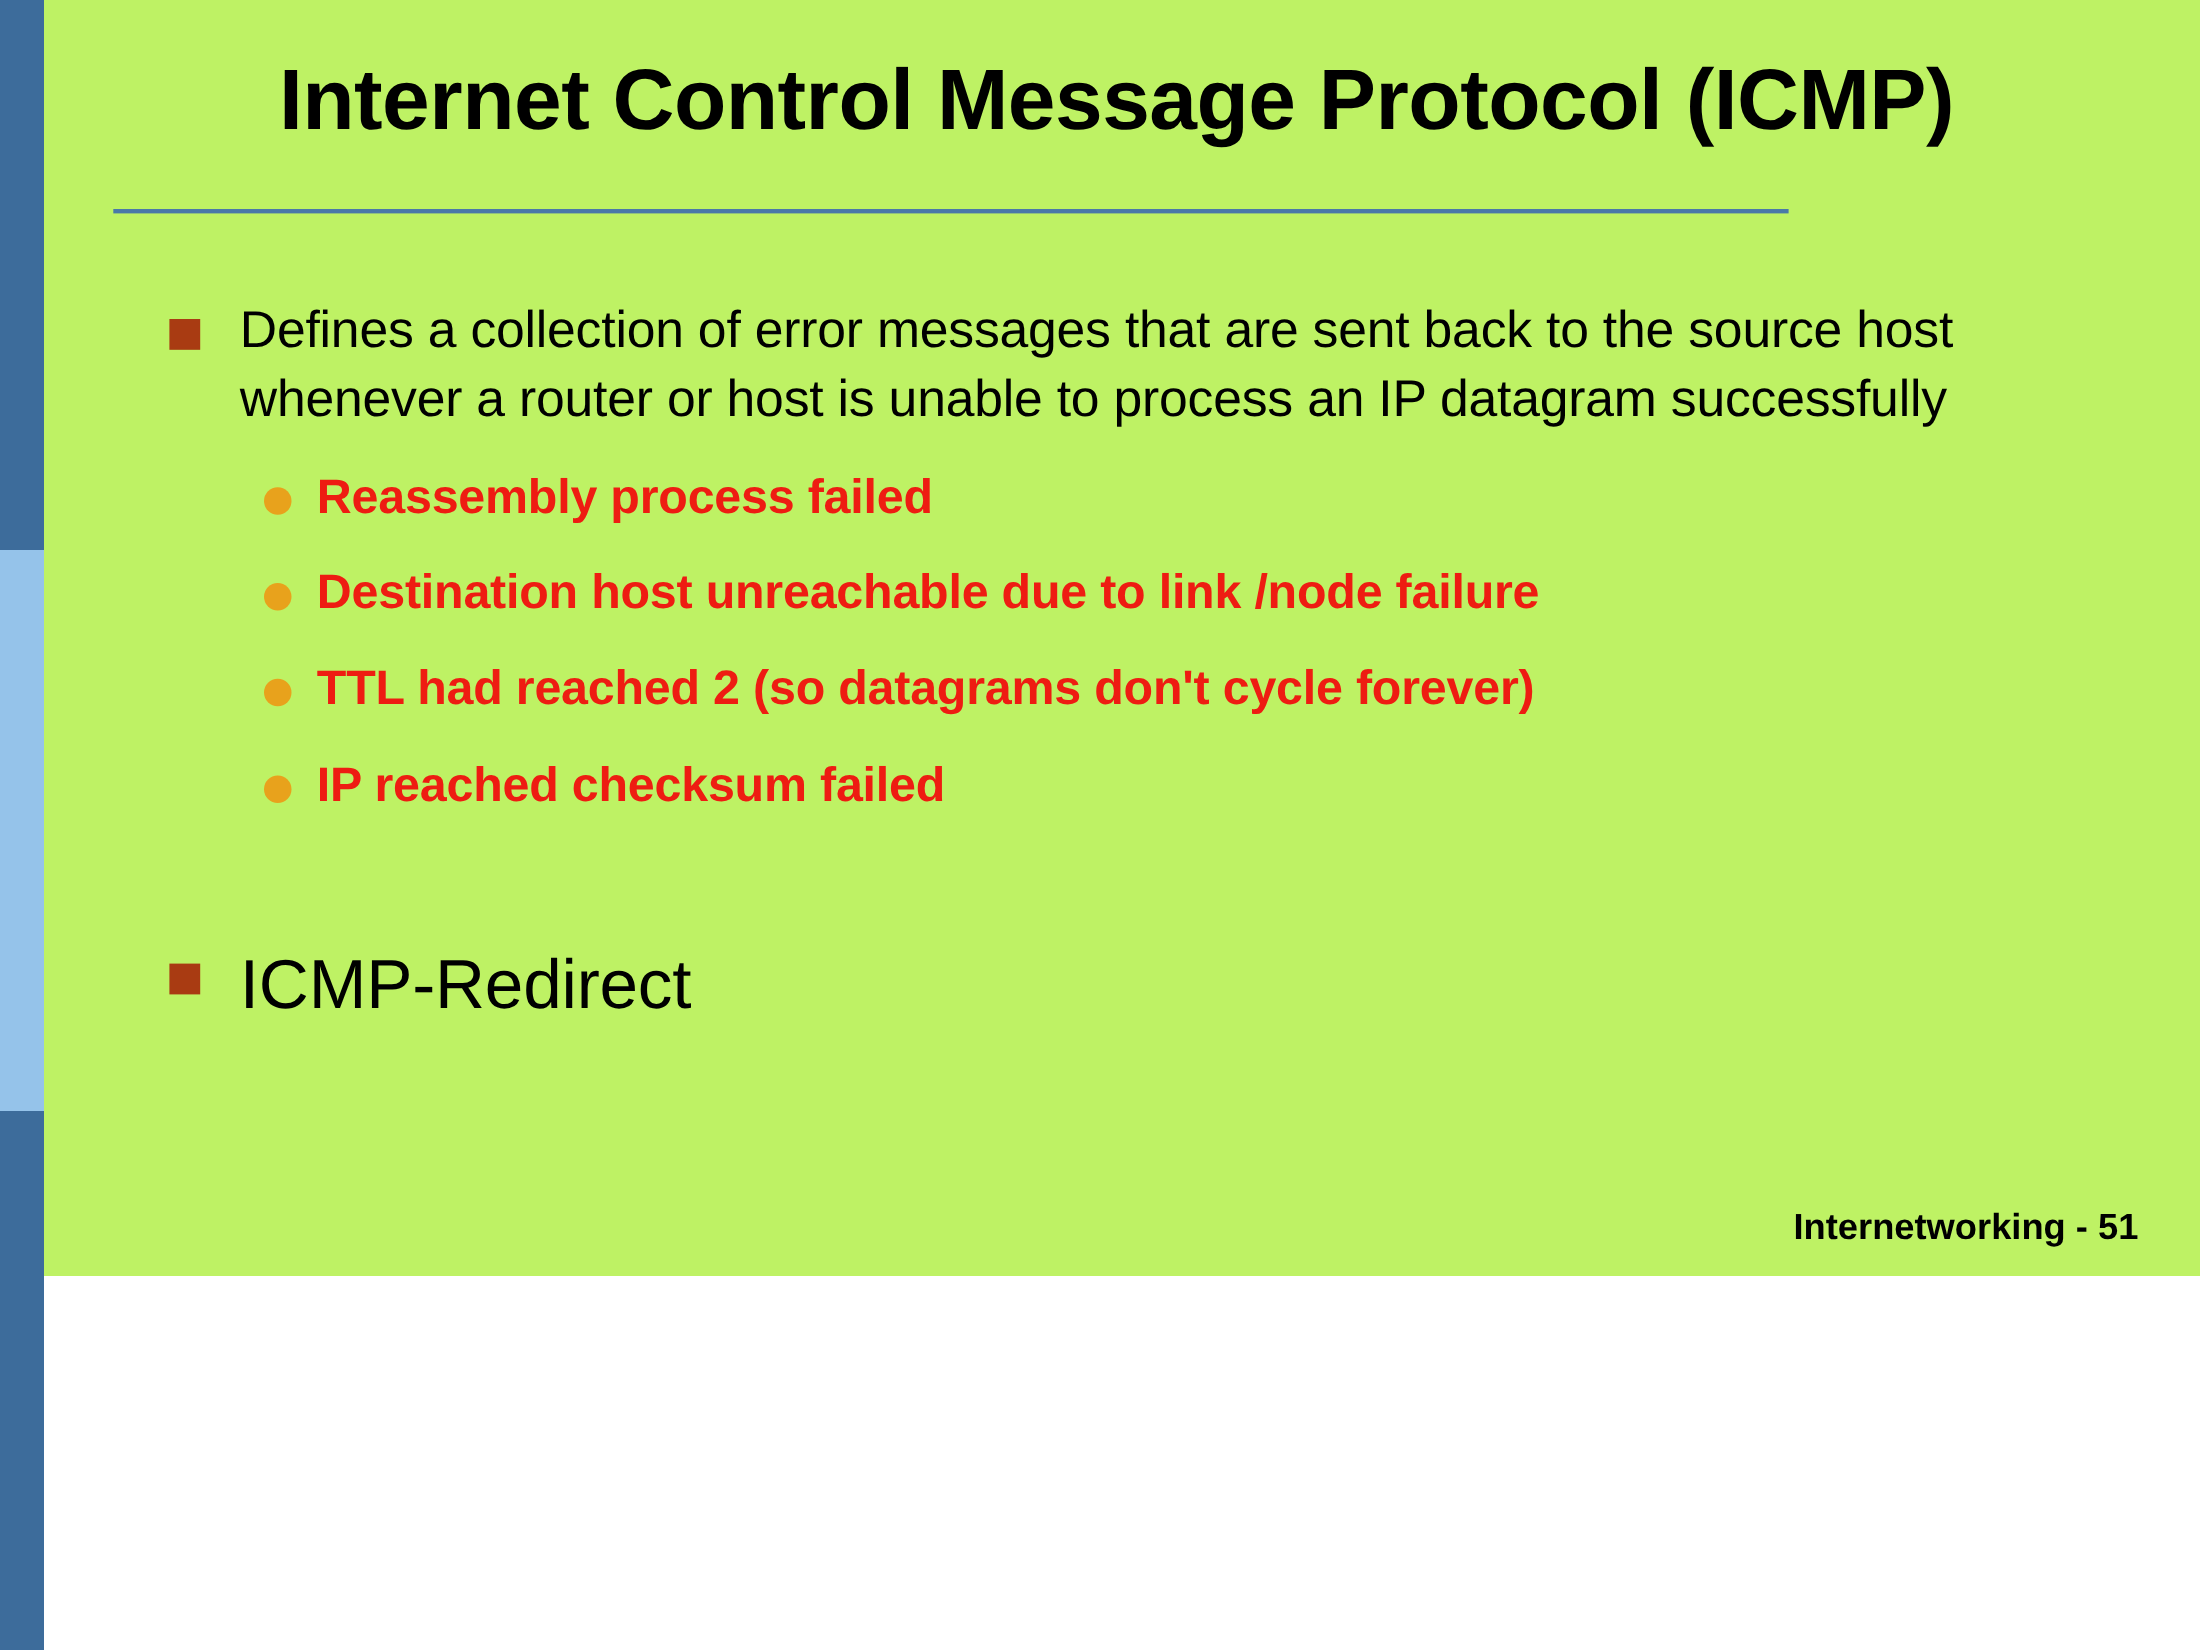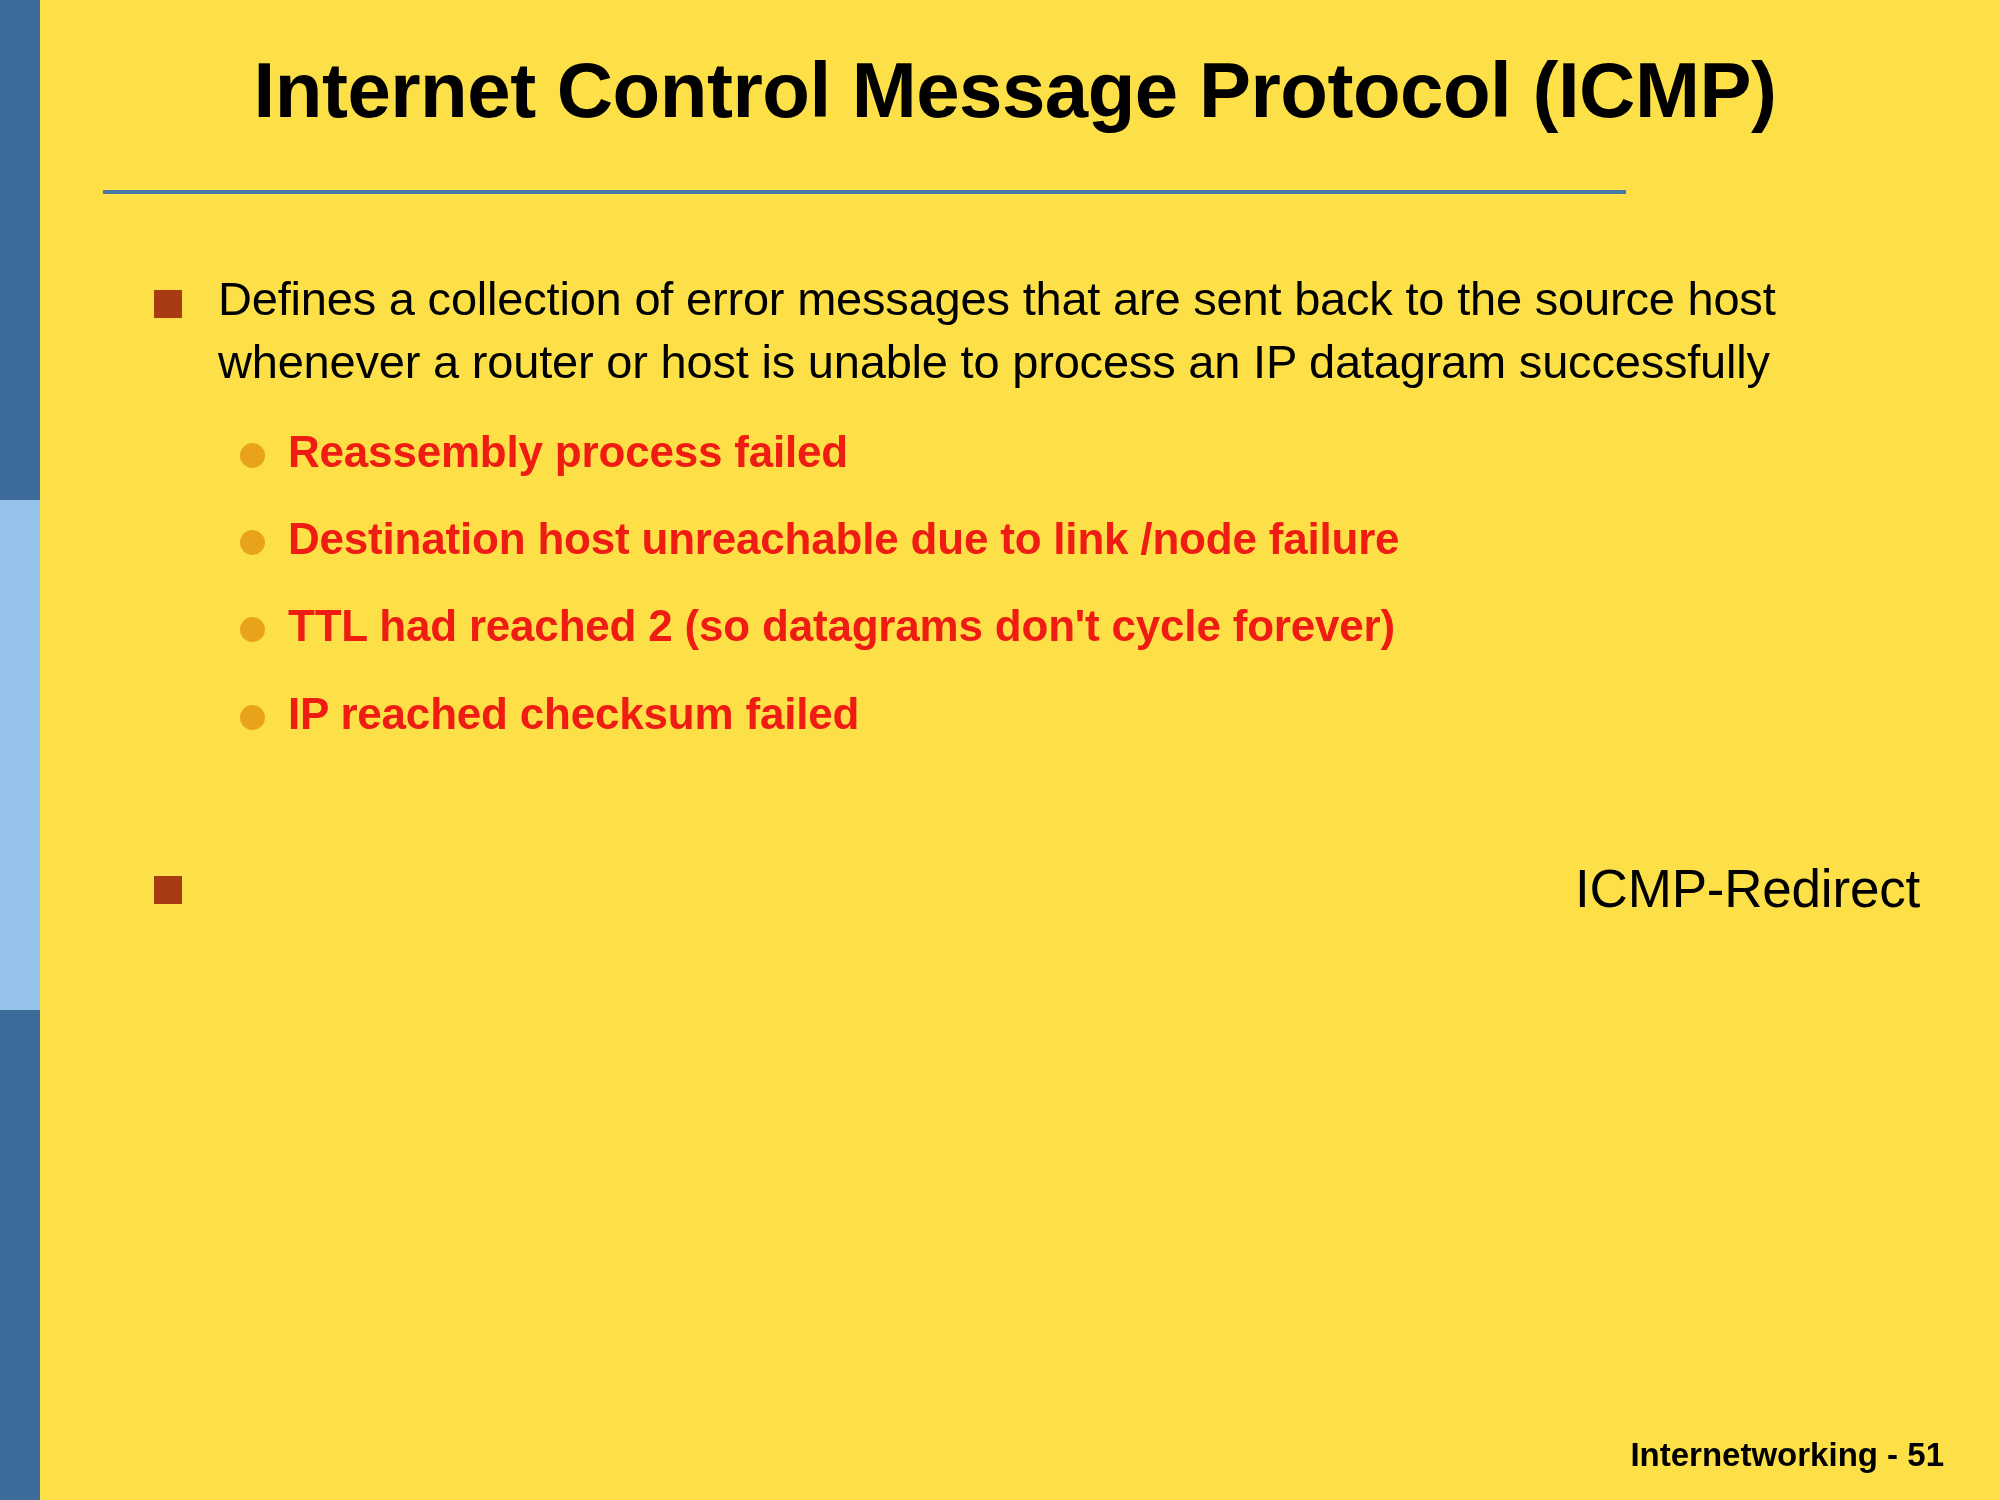--- a/index.html
+++ b/index.html
@@ -12,22 +12,22 @@
     height: 1500px;
     font-family: "Liberation Sans", sans-serif;
     overflow: hidden;
     position: relative;
   }
 
   .slide {
     position: absolute;
     left: 0; top: 0;
     width: 2000px;
-    height: 1500px;
-    background: #fde047;
+    height: 1160px;
+    background: #bef264;
   }
 
   
   .sidebar {
     position: absolute;
     left: 0;
     top: 0;
     width: 40px;
     height: 1500px;
   }
@@ -125,22 +125,21 @@
   }
   .level2.red .l2-text {
     color: #EE1C12;
   }
 
   .gap-block {
     height: 112px;
   }
 
   .second-group .level1 .l1-text {
-    font-size: 53px;
-    text-align: right;
+    font-size: 63px;
   }
 
   
   .footer {
     position: absolute;
     right: 56px;
     bottom: 26px;
     font-size: 33px;
     font-weight: bold;
     color: #000000;

